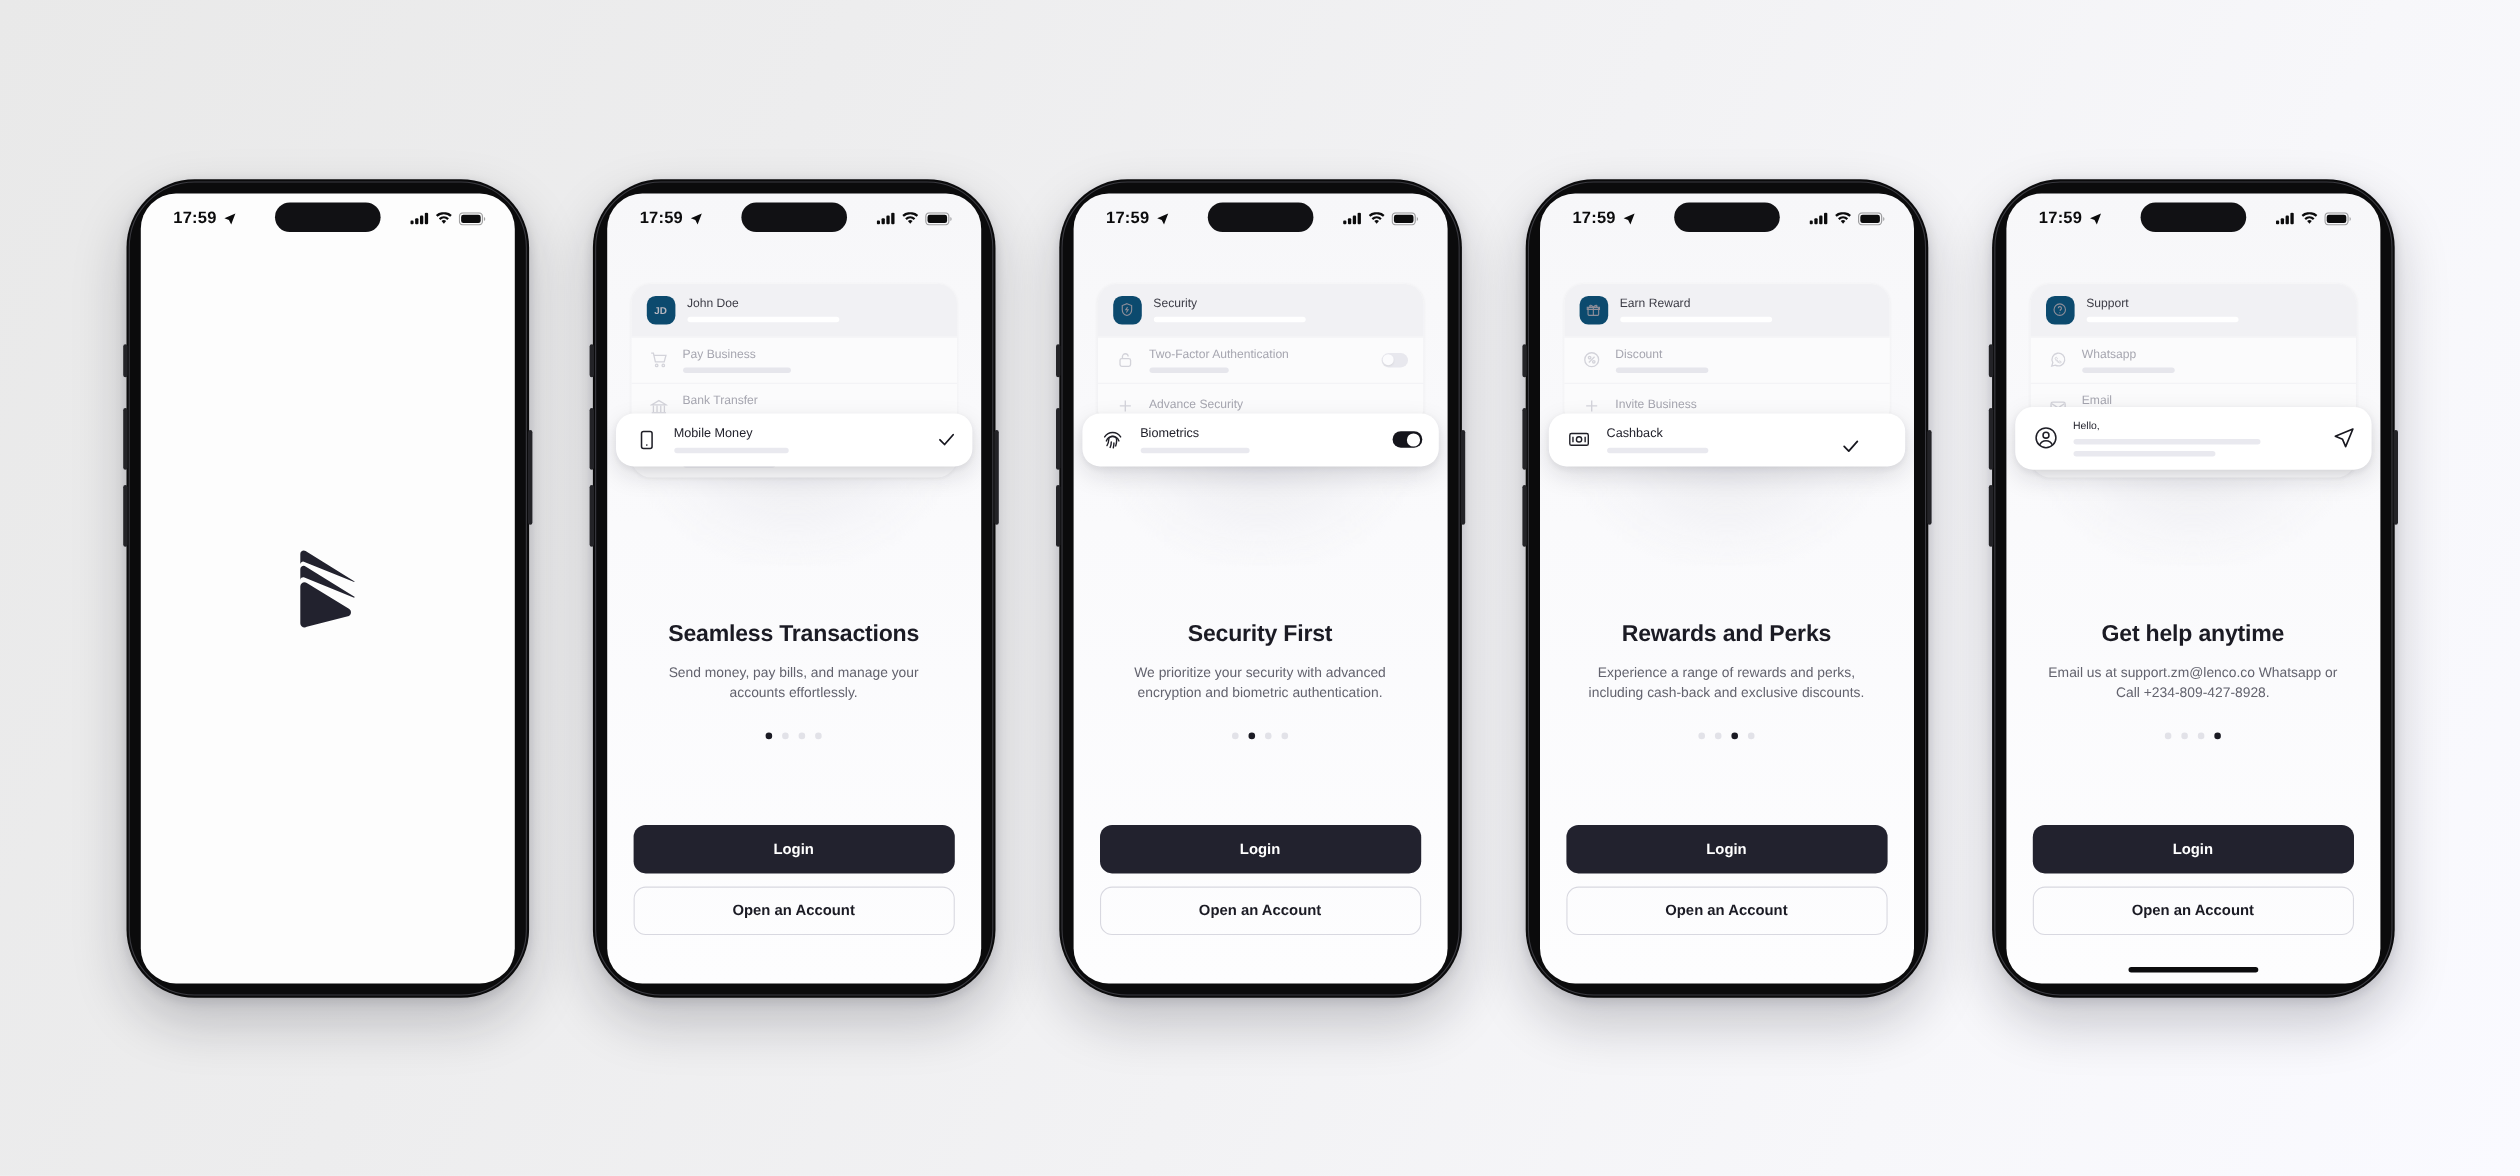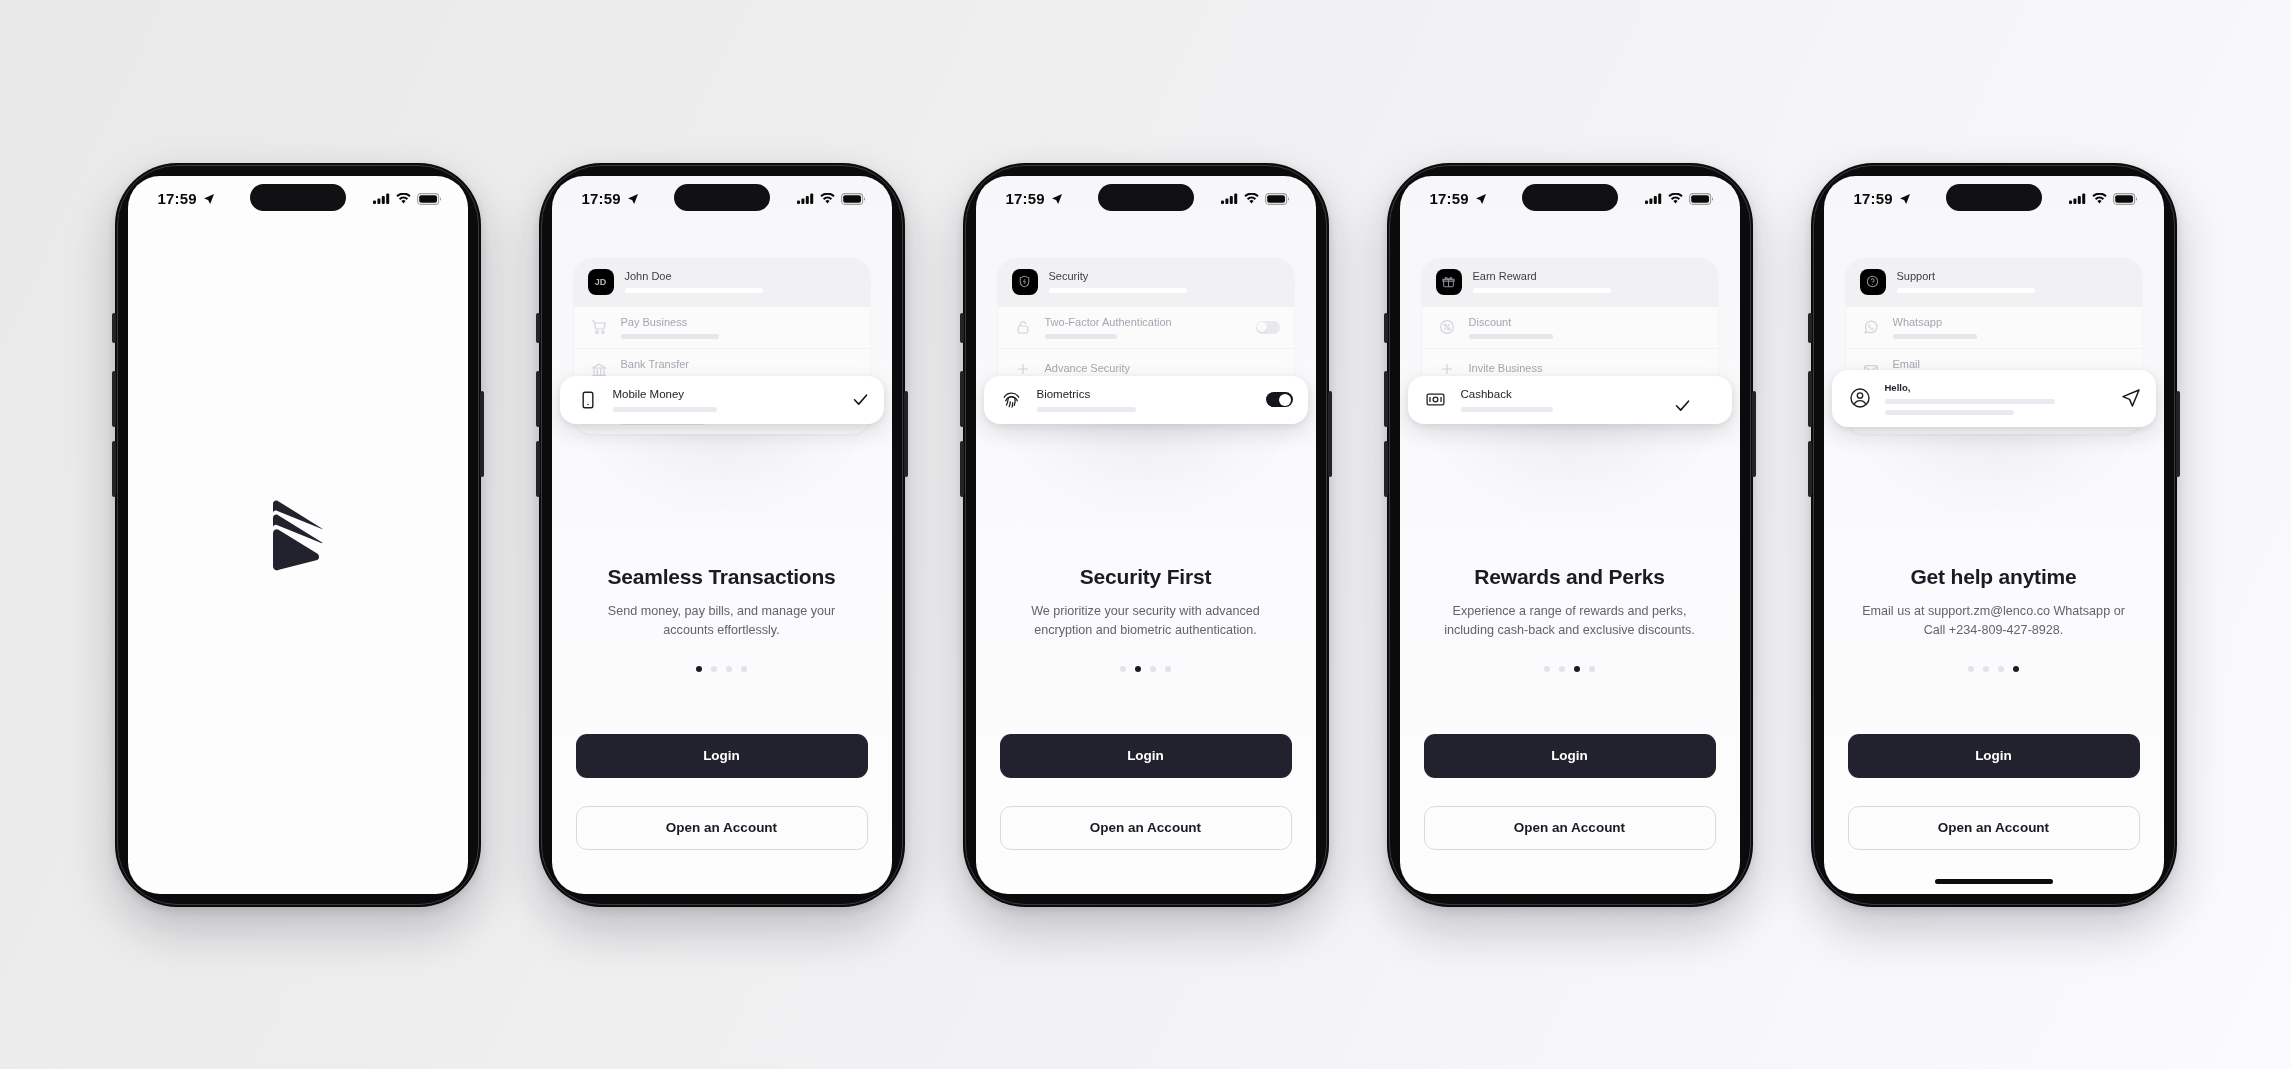--- a/index.html
+++ b/index.html
@@ -130,21 +130,21 @@
     overflow: hidden;
   }
   .lc-head {
     display: flex; align-items: center; gap: 11px;
     padding: 11px 14px;
     background: #f1f1f4;
   }
   .lc-avatar {
     width: 26px; height: 26px;
     border-radius: 8px;
-    background: #000000;
+    background: #0c4a6e;
     display: flex; align-items: center; justify-content: center;
     font-size: 9px; color: #b6b6bf; font-weight: bold;
     flex: 0 0 auto;
   }
   .lc-avatar svg { display:block; }
   .lc-htext { flex: 1; min-width: 0; }
   .lc-title {
     font-size: 11px; color: #3c3c46; font-weight: normal;
     line-height: 1.25; white-space: nowrap;
   }
@@ -197,21 +197,21 @@
   }
   .float-row.chat { top: 112px; padding: 12px 15px; }
   .fr-icon {
     width: 26px; height: 26px; flex: 0 0 auto;
     display: flex; align-items: center; justify-content: center;
     color: #1f1f27;
   }
   .fr-icon svg { display: block; }
   .fr-text { flex: 1; min-width: 0; }
   .fr-title { font-size: 11.5px; color: #22222c; line-height: 1.25; white-space: nowrap; }
-  .fr-title.small { font-size: 9.5px; font-weight: bold; }
+  .fr-title.small { font-size: 9.5px; font-weight: normal; }
   .fr-bar { height: 5px; border-radius: 3px; background: #e9e9ef; margin-top: 6px; }
   .fr-bar.w46 { width: 46%; }
   .fr-bar.w76 { width: 76%; }
   .fr-bar.w58 { width: 58%; }
   .fr-check { color: #17171f; flex: 0 0 auto; }
   .fr-check svg { display: block; }
   .fr-check.low { align-self: flex-end; margin-bottom: -1px; margin-right: 26px; }
   .toggle.on { background: #15151c; width: 27px; height: 15px; border-radius: 8px; }
   .toggle.on .knob { left: auto; right: 1.5px; top: 1.5px; width: 12px; height: 12px; background:#fff; }
   .fr-send { color: #17171f; flex: 0 0 auto; }
@@ -260,21 +260,21 @@
   .btn {
     height: 44px;
     border-radius: 11px;
     display: flex; align-items: center; justify-content: center;
     font-size: 13.5px;
     font-weight: bold;
     cursor: pointer;
     user-select: none;
   }
   .btn-primary { background: #22222e; color: #ffffff; border: none; }
-  .btn-secondary { background: transparent; color: #1b1b24; border: 1.3px solid #d8d8e0; margin-top: 16px; }
+  .btn-secondary { background: transparent; color: #1b1b24; border: 1.3px solid #d8d8e0; }
 
   .bottom-pad { height: 44px; flex: 0 0 auto; position: relative; }
   .home-bar {
     position: absolute;
     left: 50%; bottom: 10px;
     transform: translateX(-50%);
     width: 118px; height: 5px;
     border-radius: 3px;
     background: #0c0c0e;
   }

